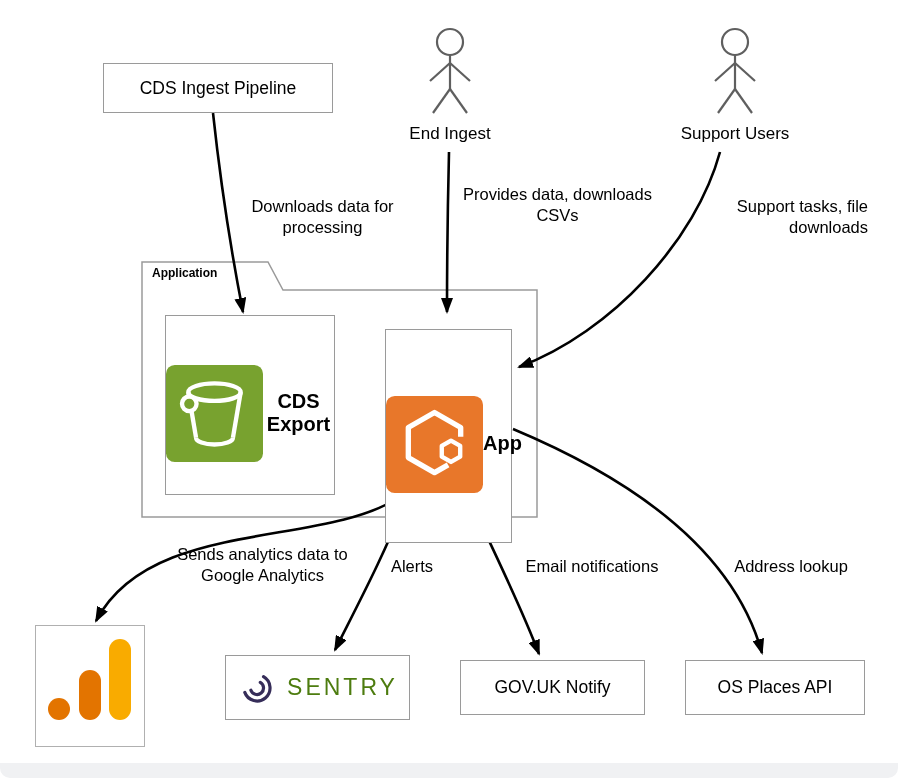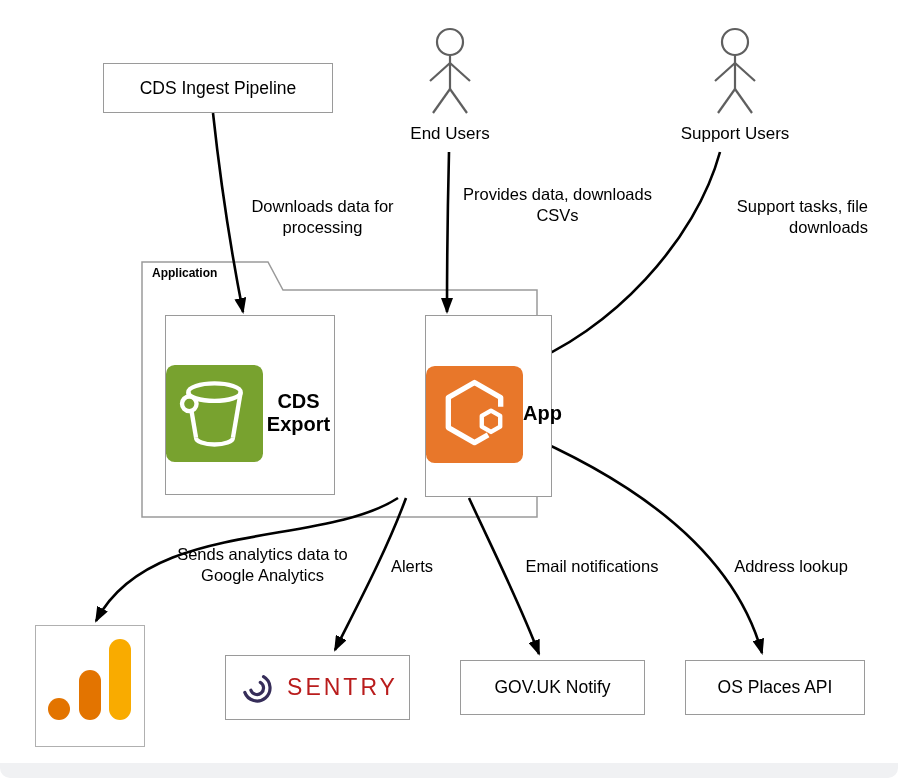--- a/index.html
+++ b/index.html
@@ -21,21 +21,21 @@
   }
   .edge-label{
     position:absolute;z-index:1;font-size:16.5px;line-height:1.26;
     text-align:center;
   }
   .person-label{
     position:absolute;z-index:1;font-size:17px;text-align:center;
   }
   .sentry-inner{display:flex;align-items:center;gap:10px;}
   .sentry-word{
-    color:#b91c1c;font-size:23px;letter-spacing:3px;font-weight:500;
+    color:#4d7c0f;font-size:23px;letter-spacing:3px;font-weight:500;
   }
   .bottom-strip{
     position:absolute;left:0;right:0;bottom:0;height:15px;
     background:#f0f1f3;z-index:2;border-radius:0 0 10px 10px;
   }
 </style>
 </head>
 <body>
 
 <div class="canvas">
@@ -75,42 +75,42 @@
       <path d="M406,498 C386,552 357,606 335,650" marker-end="url(#arrow)"></path>
       <path d="M469,498 C494,552 521,606 539,654" marker-end="url(#arrow)"></path>
       <path d="M513,429 C630,478 733,548 762,653" marker-end="url(#arrow)"></path>
     </g>
   </svg>
 
   <div class="node-box" style="left:103px;top:63px;width:230px;height:50px;">
     <span>CDS Ingest Pipeline</span>
   </div>
 
-  <div class="person-label" style="left:390px;top:124px;width:120px;">End Users</div>
+  <div class="person-label" style="left:390px;top:124px;width:120px;">End Ingest</div>
   <div class="person-label" style="left:665px;top:124px;width:140px;">Support Users</div>
 
   <div class="group-label" style="left:152px;top:266px;">Application</div>
 
   <div class="node-box container-node" style="left:165px;top:315px;width:170px;height:180px;">
     <span class="icon-wrap">
       <svg width="97" height="97" viewBox="0 0 100 100">
         <rect x="0" y="0" width="100" height="100" rx="9" fill="#78A22F"></rect>
         <g stroke="#ffffff" stroke-width="4.5" fill="none">
           <line x1="23" y1="28" x2="31" y2="75"></line>
           <line x1="77" y1="28" x2="69" y2="75"></line>
           <path d="M31,75 A19,7 0 0 0 69,75"></path>
           <ellipse cx="50" cy="28" rx="27" ry="9"></ellipse>
           <circle cx="24" cy="40" r="7.5" fill="#78A22F"></circle>
         </g>
       </svg>
     </span>
     <span class="node-title">CDS Export</span>
   </div>
 
-  <div class="node-box container-node" style="left:385px;top:315px;width:127px;height:182px;margin-left:40px;">
+  <div class="node-box container-node" style="left:385px;top:329px;width:127px;height:214px;">
     <span class="icon-wrap">
       <svg width="97" height="97" viewBox="0 0 100 100">
         <rect x="0" y="0" width="100" height="100" rx="9" fill="#E8772A"></rect>
         <path d="M77,42 L77,32.5 L50,17 L23,32.5 L23,63.5 L50,79 L64,71" stroke="#ffffff" stroke-width="5.5" fill="none" stroke-linejoin="round"></path>
         <path d="M67,46 L76.5,51.5 L76.5,62.5 L67,68 L57.5,62.5 L57.5,51.5 Z" stroke="#ffffff" stroke-width="4.5" fill="none" stroke-linejoin="round"></path>
       </svg>
     </span>
     <span class="node-title">App</span>
   </div>
 

